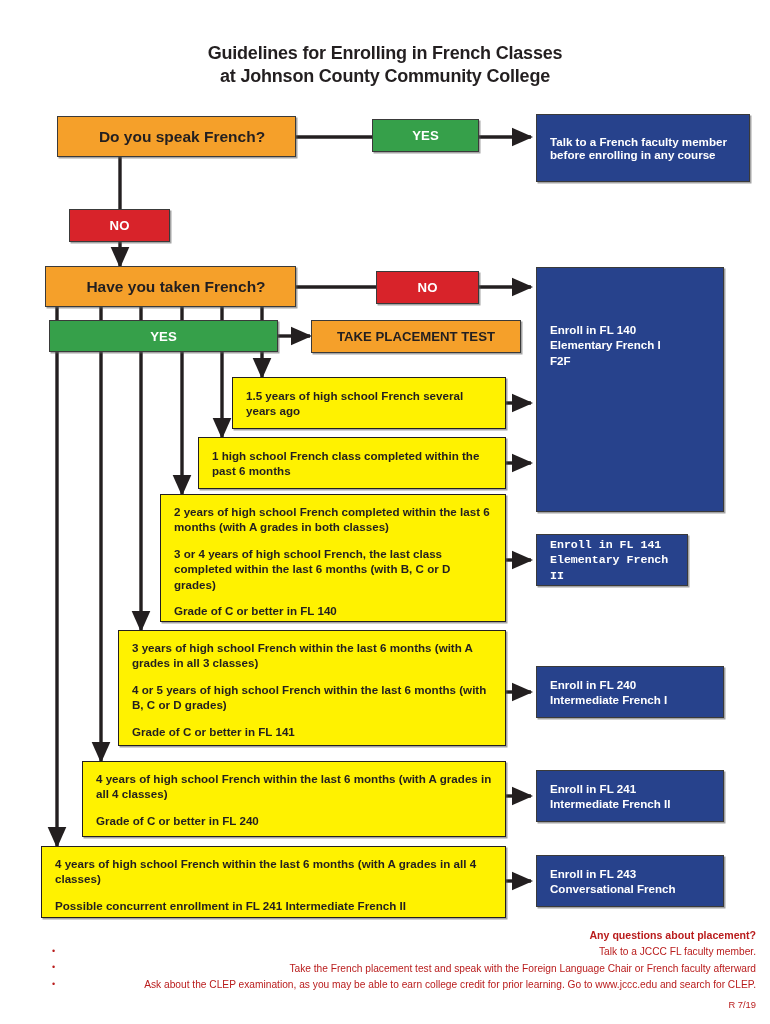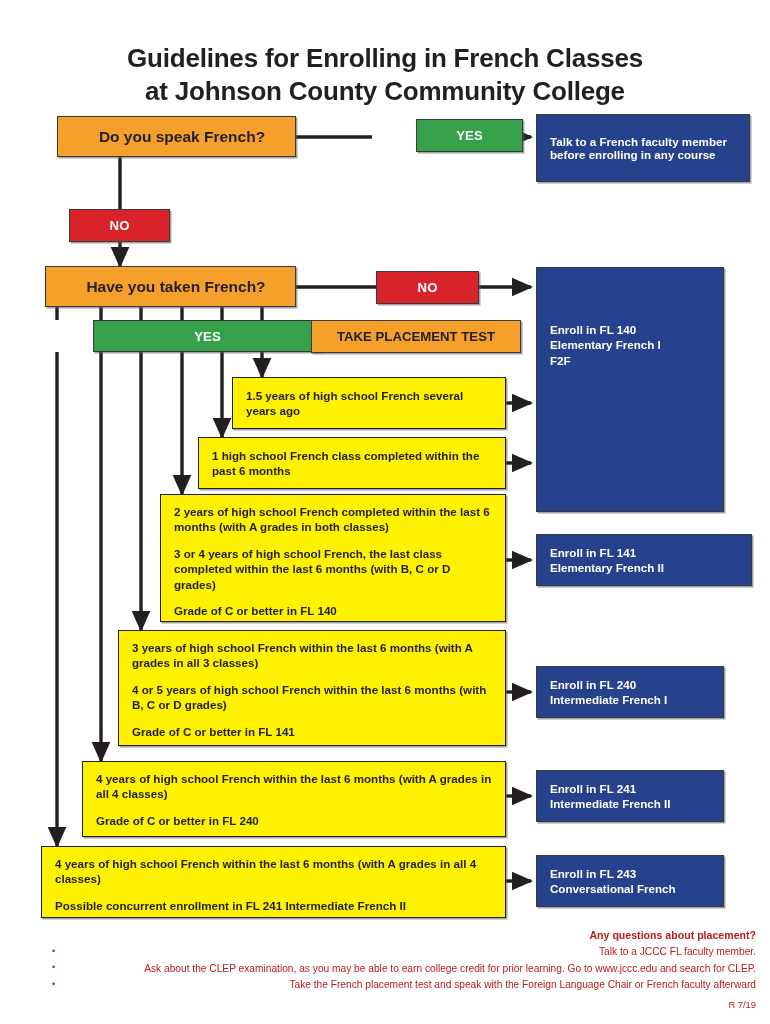--- a/index.html
+++ b/index.html
@@ -19,21 +19,21 @@
     overflow: hidden;
   }
 
   
   .title {
     position: absolute;
     left: 0;
     top: 42px;
     width: 770px;
     text-align: center;
-    font-size: 26px;
+    font-size: 18px;
     font-weight: bold;
     color: #231f20;
     line-height: 1.26;
     letter-spacing: -0.2px;
   }
   .title .l2 { display: block; }
 
   
   #wires {
     position: absolute;
@@ -65,21 +65,20 @@
   .red {
     background: #d8232a;
     color: #ffffff;
     font-weight: bold;
   }
   
   .green {
     background: #36a04a;
     color: #ffffff;
     font-weight: bold;
-    margin-left: 44px;
   }
   
   .blue {
     background: #27428c;
     color: #ffffff;
     font-weight: bold;
   }
   
   .yellow {
     background: #fff200;
@@ -269,21 +268,21 @@
   <div class="node yellow padded lbl-yl" style="left:82px; top:761px; width:424px; height:76px;">
     <p class="para">4 years of high school French within the last 6 months (with A grades in all 4 classes)</p>
     <p class="para">Grade of C or better in FL 240</p>
   </div>
 
   <div class="node yellow padded lbl-yl" style="left:41px; top:846px; width:465px; height:72px;">
     <p class="para">4 years of high school French within the last 6 months (with A grades in all 4 classes)</p>
     <p class="para">Possible concurrent enrollment in FL 241 Intermediate French II</p>
   </div>
 
-  <div class="node blue padded vcenter lbl-sm" style="left:536px; top:534px; width:216px; height:52px;">
+  <div class="node blue padded vcenter lbl-sm" style="left:536px; top:534px; width:152px; height:52px;font-family:Liberation Mono, monospace;">
     <span class="line">Enroll in FL 141</span>
     <span class="line">Elementary French II</span>
   </div>
 
   <div class="node blue padded vcenter lbl-sm" style="left:536px; top:666px; width:188px; height:52px;">
     <span class="line">Enroll in FL 240</span>
     <span class="line">Intermediate French I</span>
   </div>
 
   <div class="node blue padded vcenter lbl-sm" style="left:536px; top:770px; width:188px; height:52px;">
@@ -293,19 +292,19 @@
 
   <div class="node blue padded vcenter lbl-sm" style="left:536px; top:855px; width:188px; height:52px;">
     <span class="line">Enroll in FL 243</span>
     <span class="line">Conversational French</span>
   </div>
 
   <div class="footer">
     <div class="fhead">Any questions about placement?</div>
     <ul>
       <li>Talk to a JCCC FL faculty member.</li>
+      <li>Take the French placement test and speak with the Foreign Language Chair or French faculty afterward</li>
       <li>Ask about the CLEP examination, as you may be able to earn college credit for prior learning. Go to www.jccc.edu and search for CLEP.</li>
-      <li>Take the French placement test and speak with the Foreign Language Chair or French faculty afterward</li>
     </ul>
     <div class="rev">R 7/19</div>
   </div>
 
 </div>
 
 </body></html>

